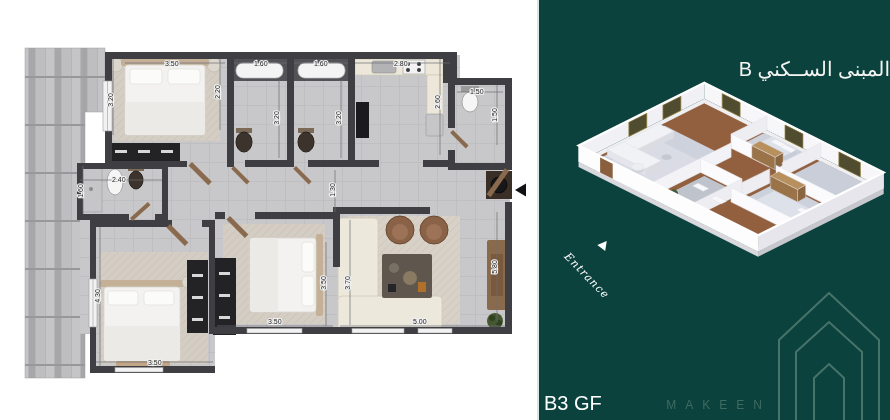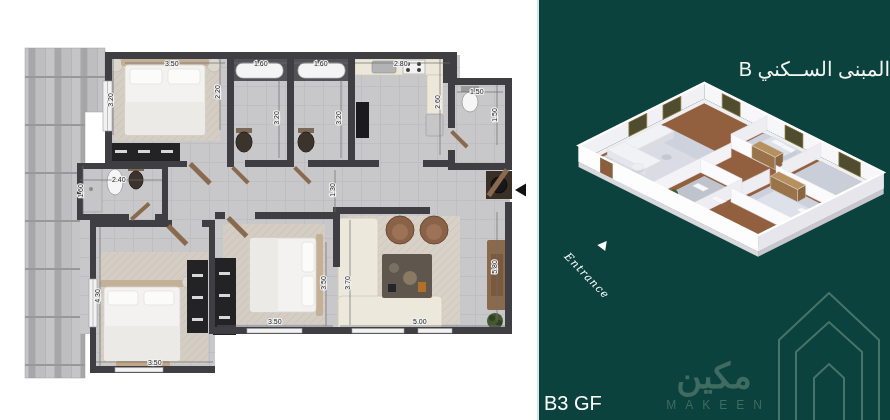--- a/index.html
+++ b/index.html
@@ -369,21 +369,20 @@
         <path d="M43,74 L183,4 L383,104 L243,174 Z" fill="none" stroke="#ffffff" stroke-width="2.5"></path>
       </g>
     </svg>
 
     <div class="entrance-arrow-3d"></div>
     <div class="entrance-3d">Entrance</div>
 
     <div class="unit-label">B3 GF</div>
 
     <div class="logo">
-      <div class="logo-ar">مكين</div>
       <div class="logo-latin">MAKEEN</div>
     </div>
 
     <svg class="watermark" width="110" height="128" viewBox="0 0 110 128">
       <g fill="none" stroke="#46736a" stroke-width="2">
         <path d="M3,128 L3,48 L53,1 L103,48 L103,128"></path>
         <path d="M20,128 L20,60 L53,30 L86,60 L86,128"></path>
         <path d="M38,128 L38,86 L53,72 L68,86 L68,128"></path>
       </g>
     </svg>

